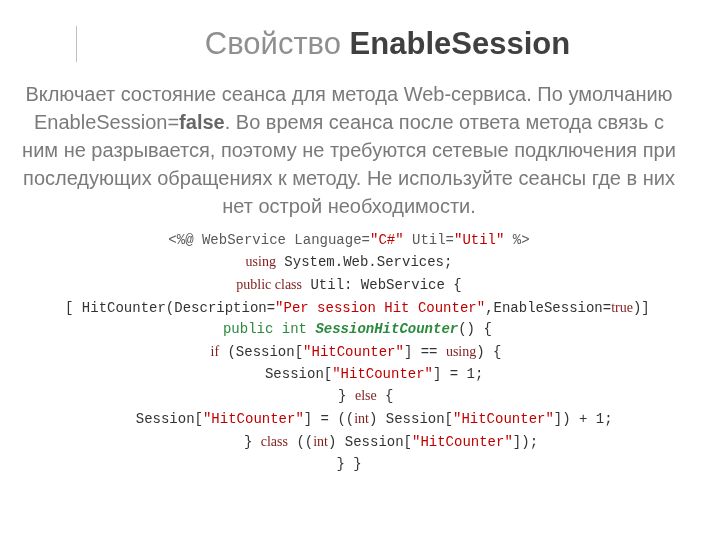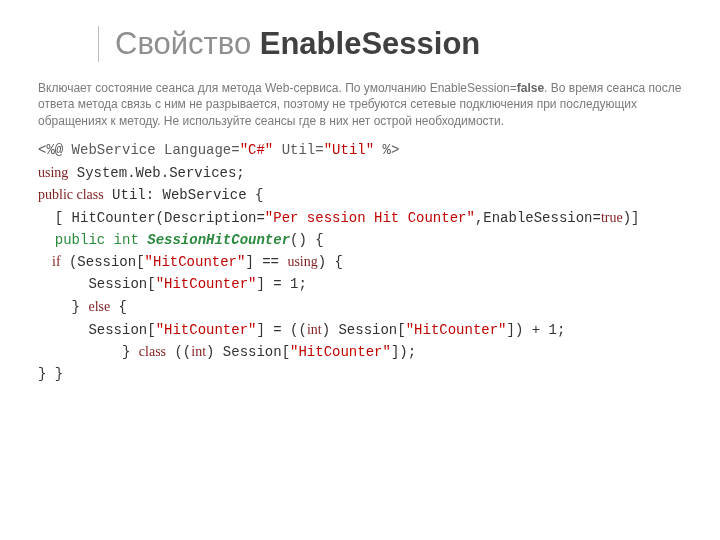--- a/index.html
+++ b/index.html
@@ -6,42 +6,43 @@
     margin: 0;
     width: 720px;
     height: 540px;
     background: #fff;
     font-family: Arial, Helvetica, sans-serif;
     color: #595959;
     overflow: hidden;
     box-sizing: border-box;
   }
   .slide {
-    padding: 26px 38px 0 38px;
+    padding: 26px 38px 0 16px;
     box-sizing: border-box;
+    text-align: center;
   }
   .title-block {
     border-left: 1px solid #bfbfbf;
     padding-left: 16px;
     margin-left: 60px;
     margin-bottom: 18px;
   }
   .title-block h1 {
     margin: 0;
     font-size: 31px;
     font-weight: 400;
     color: #8f8f8f;
     line-height: 1.15;
   }
   .title-block h1 .strong {
     color: #404040;
     font-weight: 700;
   }
   .desc {
-    font-size: 12px;
+    font-size: 20px;
     line-height: 1.4;
     color: #7a7a7a;
     margin: 0 0 10px 0;
   }
   .desc b { color: #666; font-weight: 700; }
   .code {
     font-family: Consolas, "Courier New", monospace;
     font-size: 14px;
     line-height: 1.55;
     color: #333;

